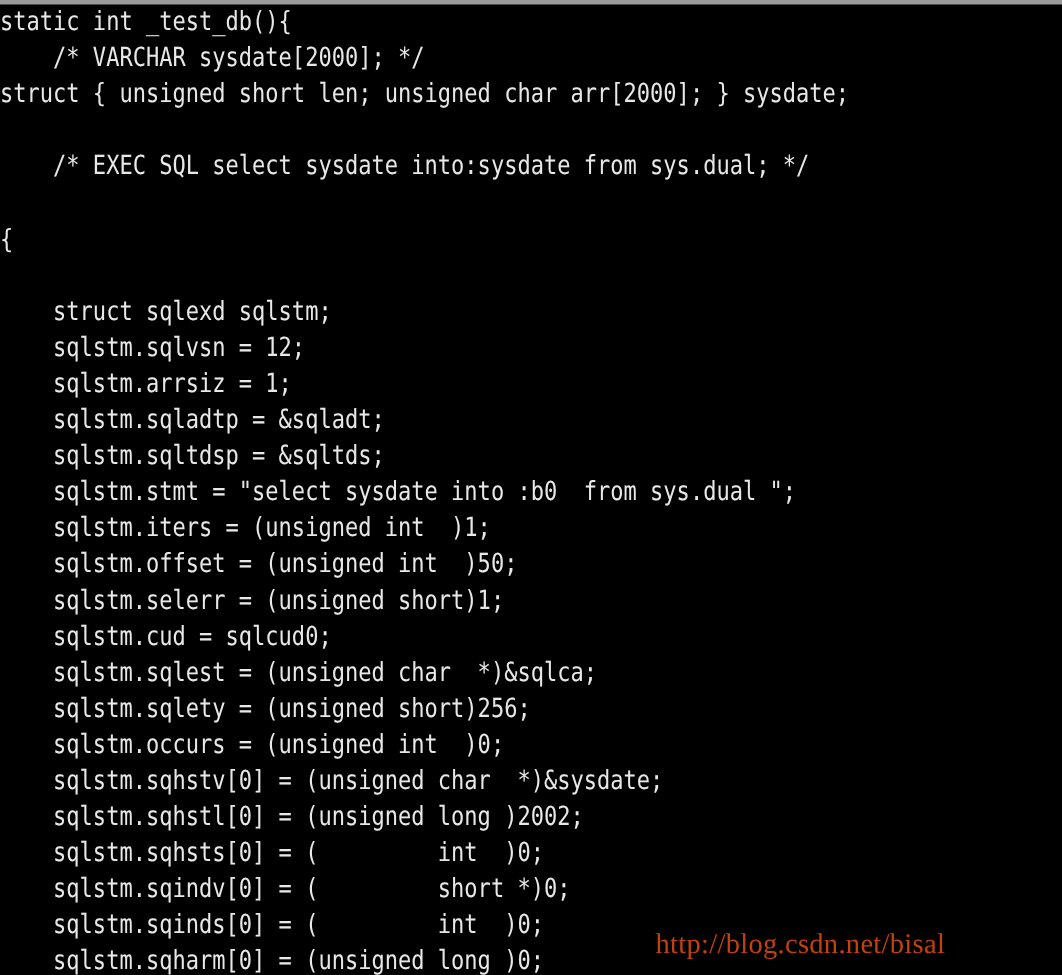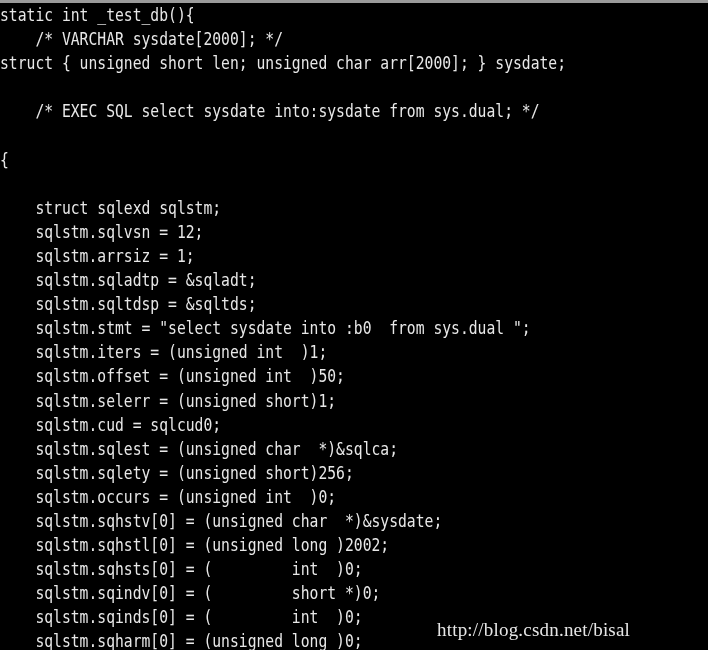--- a/index.html
+++ b/index.html
@@ -48,21 +48,21 @@
   .code-line.blank {
     height: 24.1px;
   }
   #watermark {
     position: absolute;
     left: 437px;
     top: 619px;
     font-family: "Liberation Serif", "DejaVu Serif", serif;
     font-size: 19px;
     line-height: 22px;
-    color: #e5e5e5;
+    color: #c2410c;
     white-space: pre;
     letter-spacing: 0.2px;
     z-index: 9;
     pointer-events: none;
   }
 </style>
 </head>
 <body>
 
 <div id="screen">

